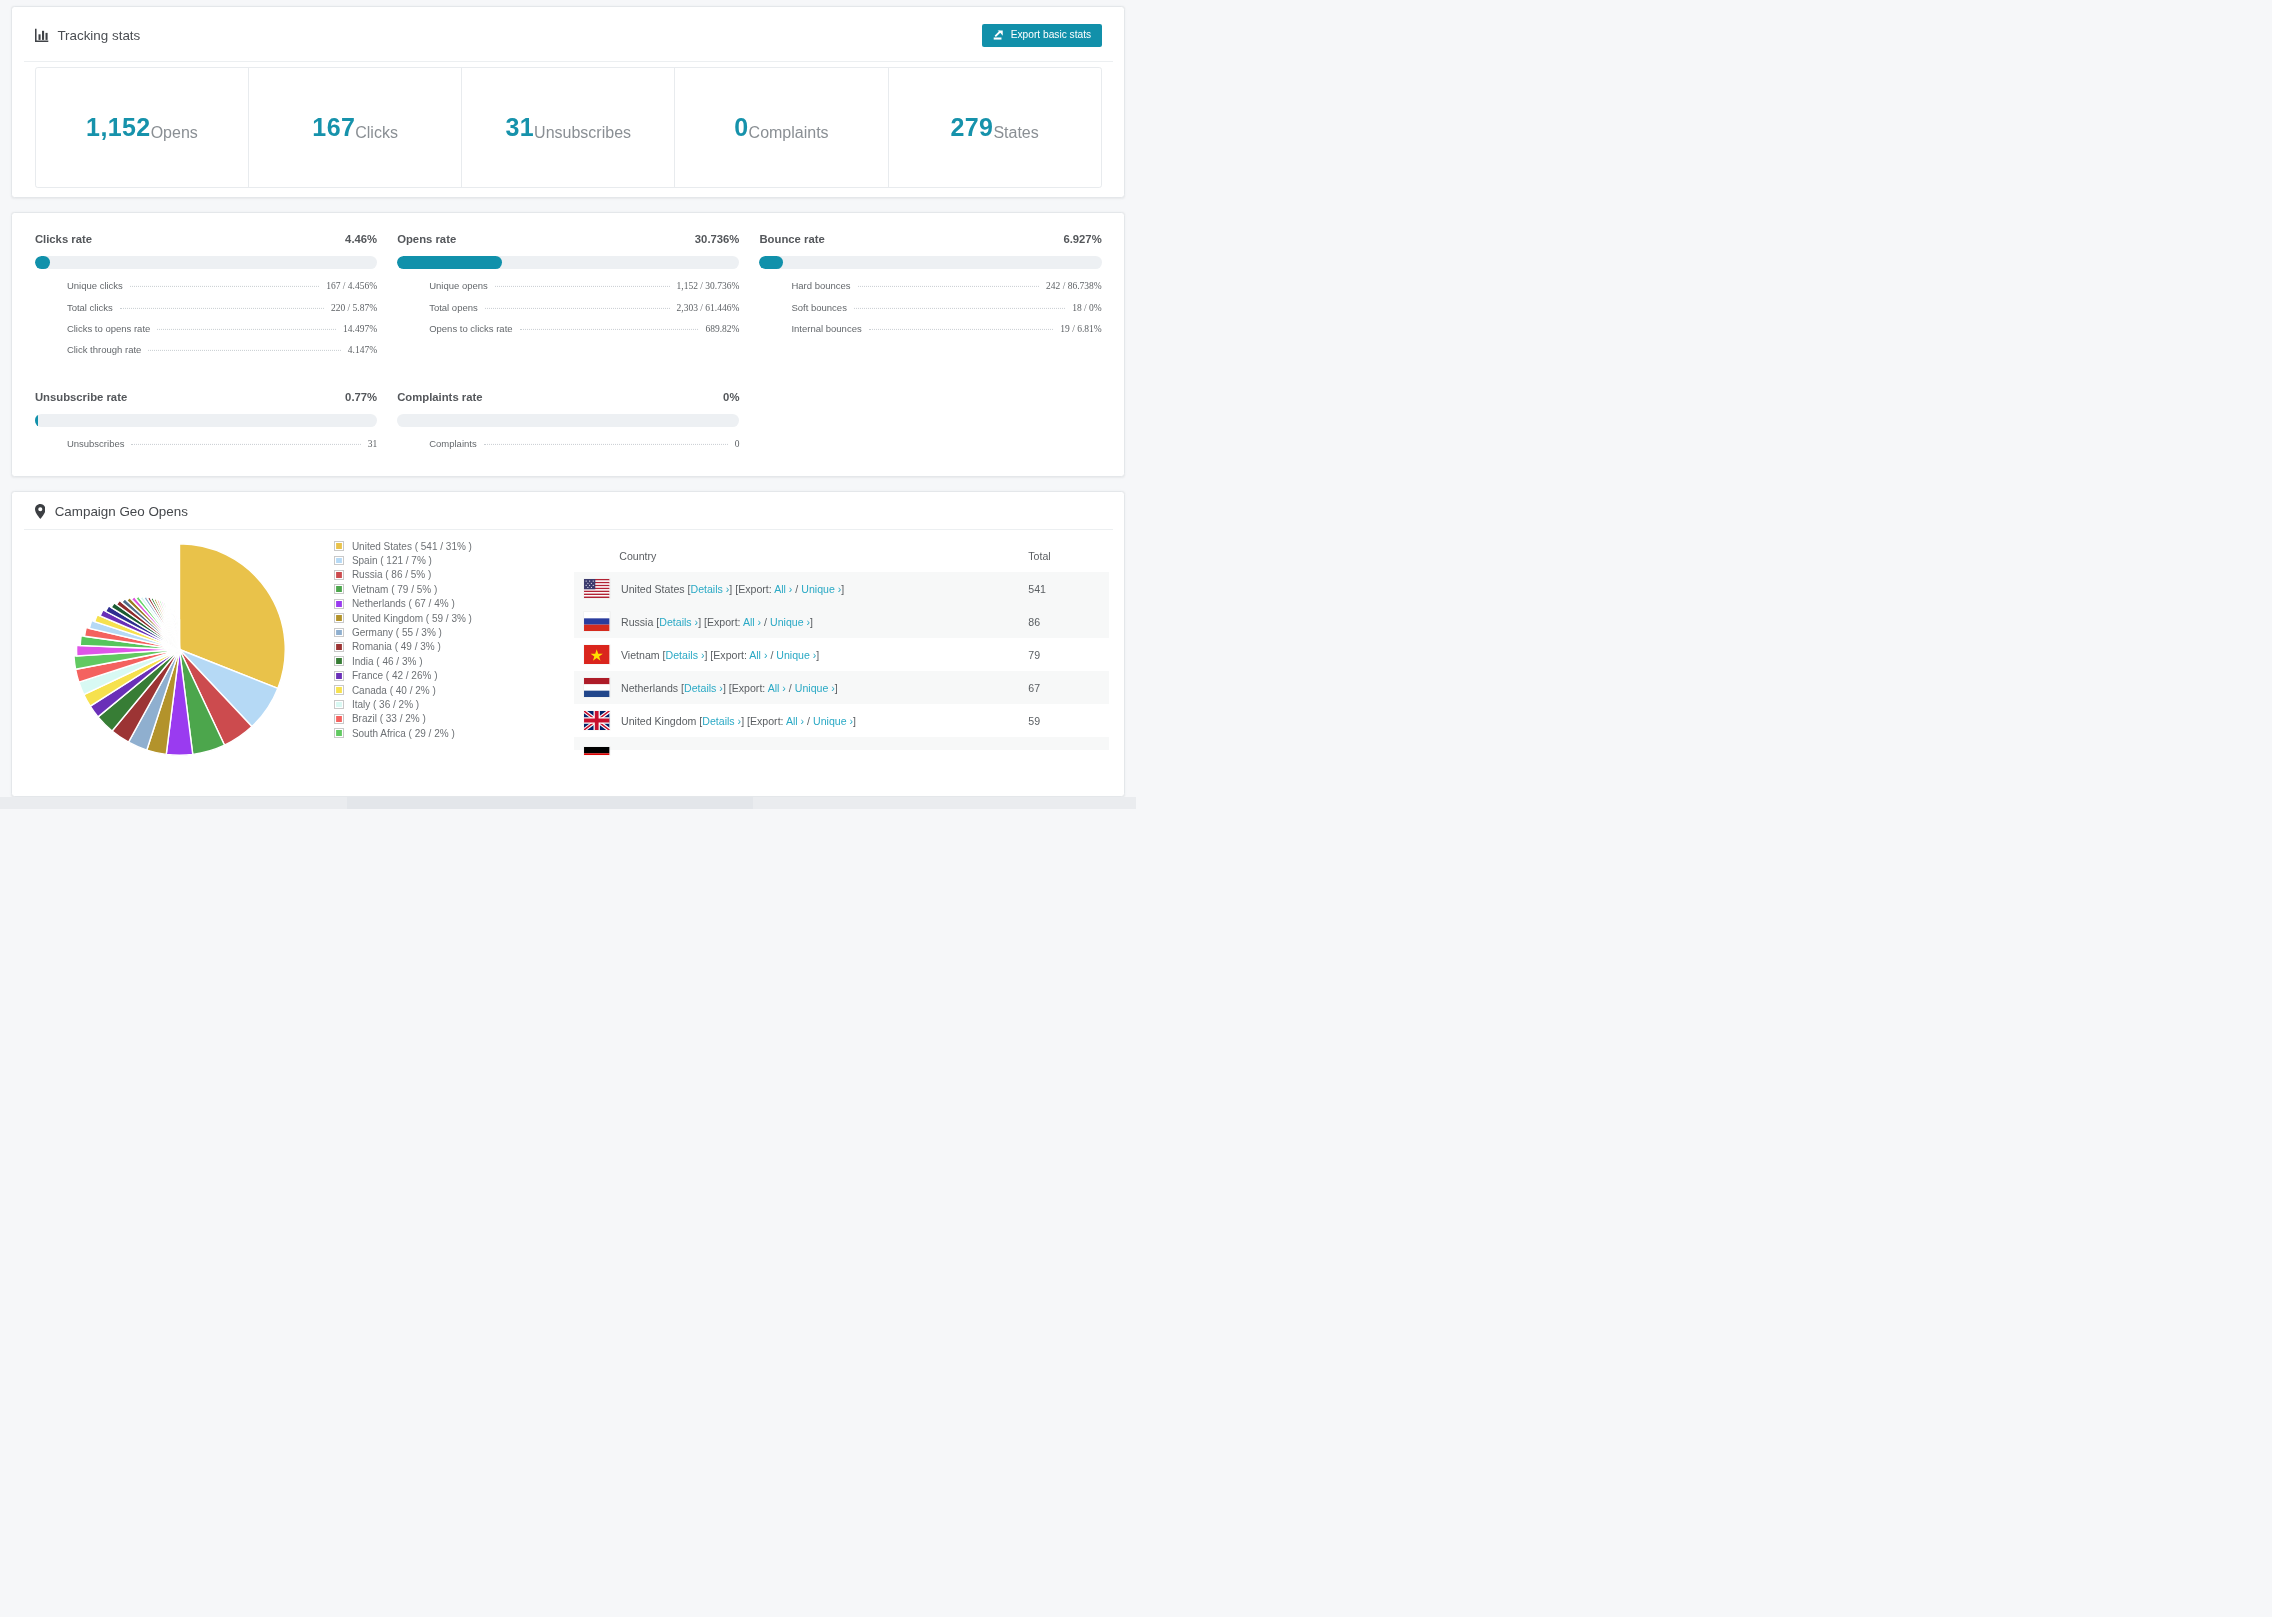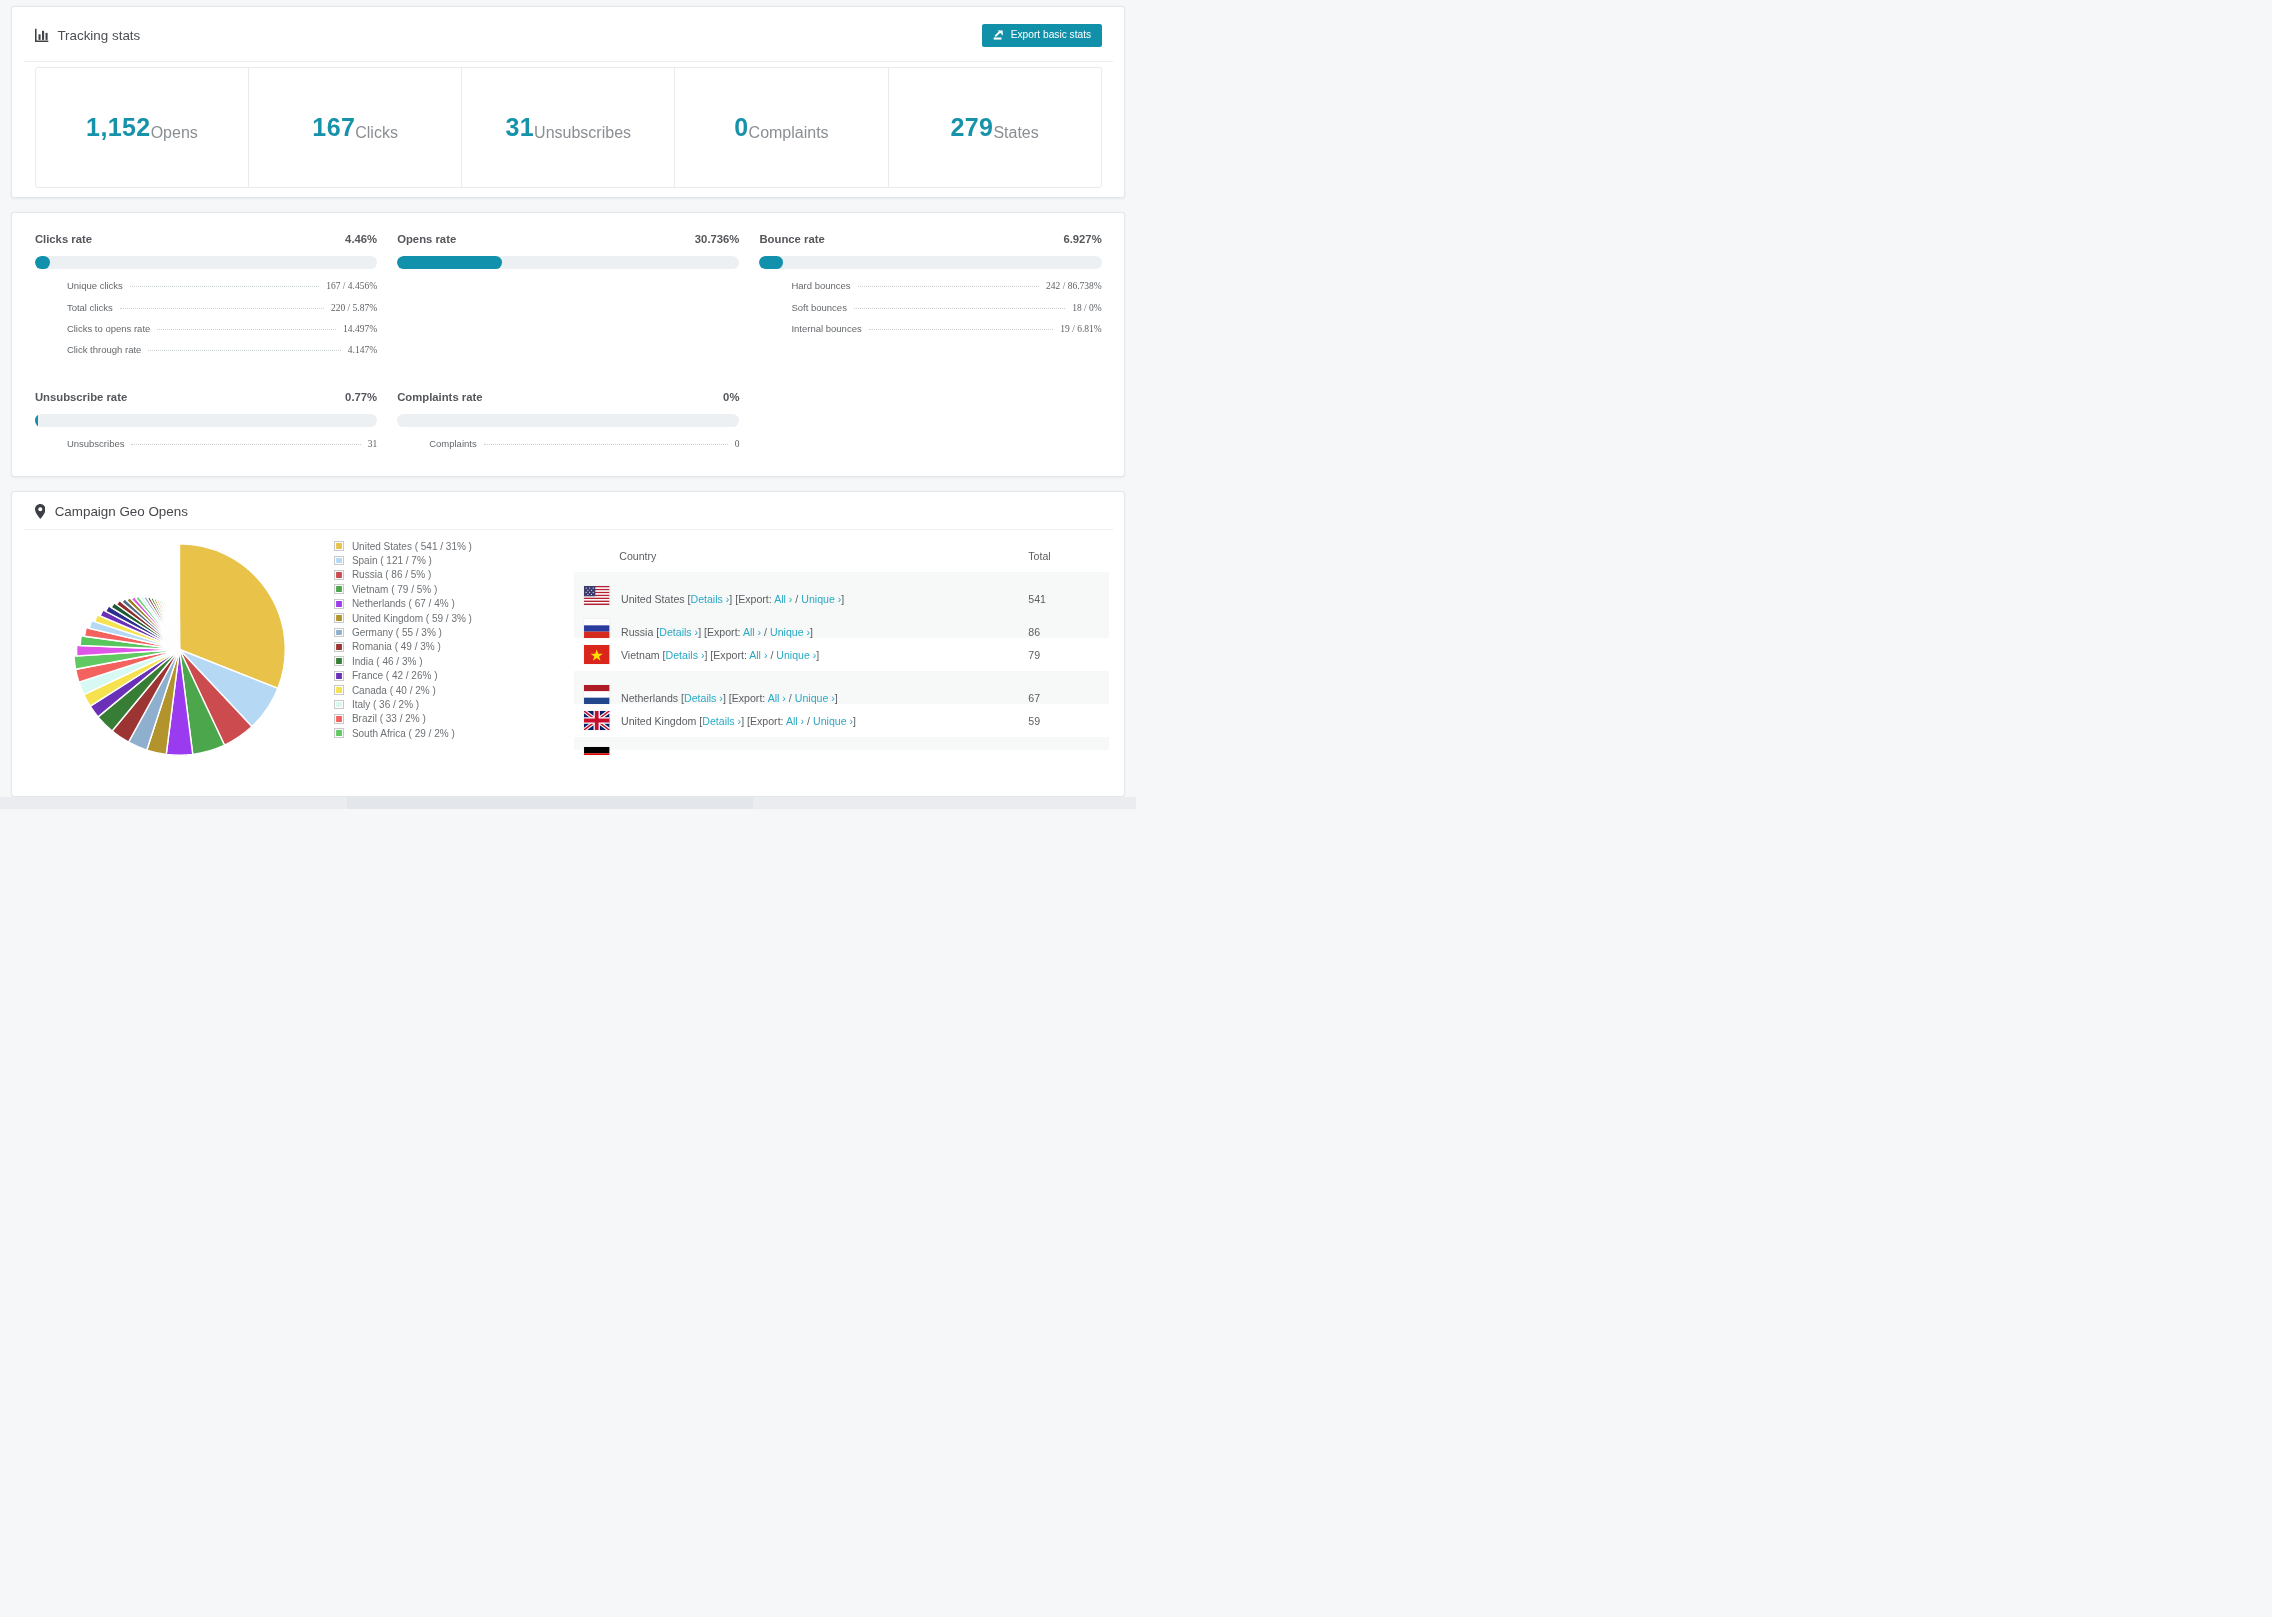--- a/index.html
+++ b/index.html
@@ -55,21 +55,21 @@
     border-bottom:0.7px solid #eceff1;font-size:13.4px;color:#45484c;}
   #pie-wrap{position:absolute;left:54px;top:44px;width:227px;height:227px;}
   #legend{position:absolute;left:322px;top:47px;width:233px;}
   .lg-item{display:flex;align-items:center;height:14.4px;font-size:10px;color:#6d7175;}
   .lg-sw{width:7.8px;height:7.8px;border:0.7px solid #c9c9c9;box-shadow:inset 0 0 0 1.1px #fff;margin-right:7.8px;flex:none;}
   
   #geo-table{position:absolute;left:562px;top:47px;width:535px;}
   .geo-hrow{display:flex;align-items:center;height:33px;padding:0 10px 0 45px;
     font-size:10.6px;color:#5b5e62;}
   .geo-row{display:flex;align-items:center;height:33px;padding:0 10px;font-size:10.6px;color:#5a5e62;}
-  .geo-row.stripe{background:#f7f8f8;align-items:flex-end;}
+  .geo-row.stripe{background:#f7f8f8;}
   .flag{width:25.4px;height:19px;flex:none;margin-right:11.3px;position:relative;overflow:hidden;box-shadow:0 0 0 0.7px rgba(0,0,0,.04);}
   .flag svg{display:block;}
   .country-cell{flex:1;white-space:nowrap;overflow:hidden;}
   .total-cell{width:71px;text-align:left;}
   a.tlink{color:#2aa9c5;text-decoration:none;cursor:pointer;}
   .geo-row .br{color:#5a5e62;}
   
   .geo-row.partial{height:13.4px;overflow:visible;align-items:flex-start;}
   .geo-row.partial .flag{margin-top:10px;height:7.8px;}
   
@@ -157,20 +157,37 @@
         </div>
       </div>
       <div>
         <div class="rate-head">
                  <span>Opens rate</span>
                  <span>30.736%</span>
                </div>
                <div class="rate-bar">
                  <div class="rate-fill" style="width:30.736%;"></div>
                </div>
+               <div class="rate-rows">
+          <div class="drow">
+       <span>Unique opens</span>
+       <span class="leader"></span>
+       <span class="dval">1,152 / 30.736%</span>
+     </div>
+          <div class="drow">
+       <span>Total opens</span>
+       <span class="leader"></span>
+       <span class="dval">2,303 / 61.446%</span>
+     </div>
+          <div class="drow">
+       <span>Opens to clicks rate</span>
+       <span class="leader"></span>
+       <span class="dval">689.82%</span>
+     </div>
+        </div>
       </div>
       <div>
         <div class="rate-head">
                  <span>Bounce rate</span>
                  <span>6.927%</span>
                </div>
                <div class="rate-bar">
                  <div class="rate-fill" style="width:6.927%;"></div>
                </div>
                <div class="rate-rows">

